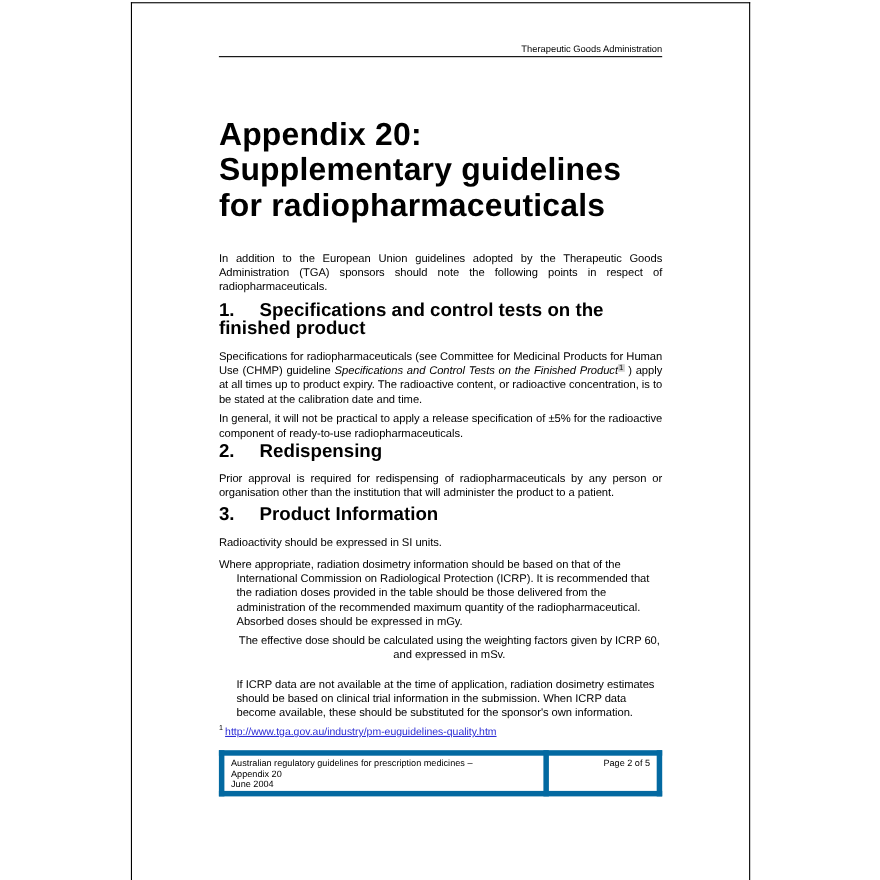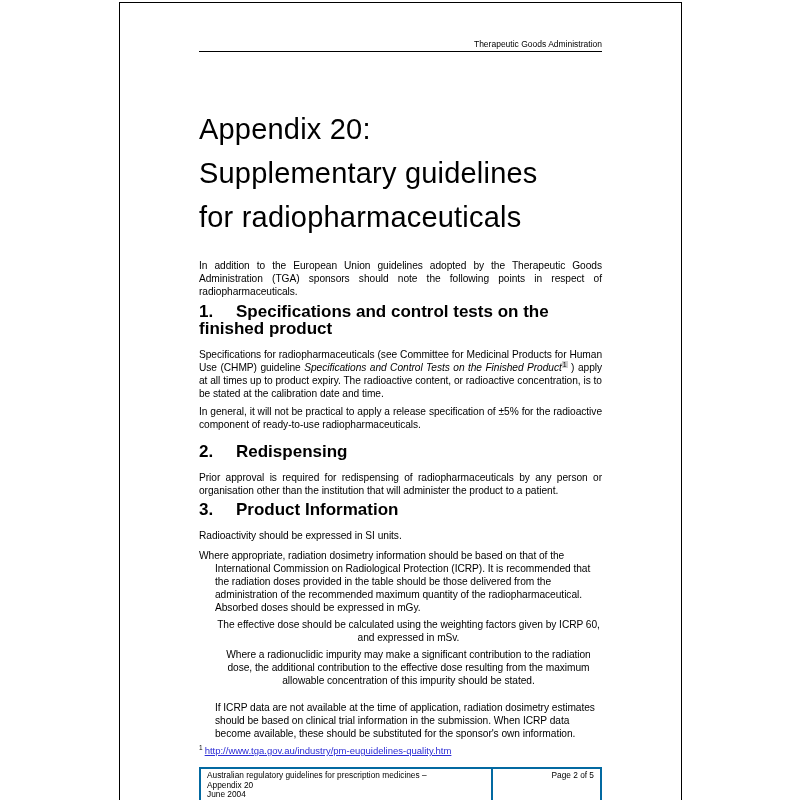--- a/index.html
+++ b/index.html
@@ -23,22 +23,22 @@
   .doc-header {
     margin-top: 36px;
     border-bottom: 1px solid #000000;
     padding-bottom: 1px;
     text-align: right;
     font-size: 8.5px; line-height: 11px;
   }
 
   .title {
     margin: 55px 0 0 0;
-    font-size: 29px; line-height: 44px;
-    font-weight: normal;
+    font-size: 29px; line-height: 32px;
+    font-weight: bold;
     white-space: pre-line;
     letter-spacing: 0.2px;
   }
 
   p.body {
     margin: 0; margin-top: 5px;
     font-size: 10.2px; line-height: 13px;
     letter-spacing: -0.05px;
   }
   p.jst { text-align: justify; }
@@ -47,21 +47,21 @@
   p.mt4 { margin-top: 4px; text-align: center; }
   p.mt2 { margin-top: 14px; }
   p.hang { padding-left: 16px; text-indent: -16px; }
   p.ind { padding-left: 16px; }
 
   h2.sec {
     margin: 0; margin-top: 5px;
     font-size: 17px; line-height: 17px;
     font-weight: bold;
   }
-  h2.mt2h { margin-top: 12px; }
+  h2.mt2h { margin-top: 0; }
   h2.mt4h { margin-top: 4px; }
   .sec .num { display: inline-block; width: 37px; }
 
   .fnref {
     font-size: 7px;
     background: #d0d0d0;
     padding: 0 1px;
     line-height: 0;
   }
 
@@ -69,21 +69,21 @@
   .fnmark { font-size: 6.5px; color: #000000; margin-right: 2px; }
   .link { color: #2b2bd5; text-decoration: underline; }
 
   table.footer {
     margin-top: 10px;
     width: 100%;
     border-collapse: collapse;
     table-layout: fixed;
   }
   table.footer td {
-    border: 2px solid #0369a1;
+    border: 5px solid #0369a1;
     font-size: 8.3px; line-height: 9.5px;
     padding: 2px 6px 1px 6px;
     vertical-align: top;
   }
   td.f-left { width: 278px; white-space: pre-line; }
   td.f-right { text-align: right; }
 </style>
 </head>
 <body>
 
@@ -92,41 +92,40 @@
     <div class="content">
 
       <div class="doc-header">
         <span>Therapeutic Goods Administration</span>
       </div>
 
       <h1 class="title">Appendix 20:
 Supplementary guidelines
 for radiopharmaceuticals</h1>
 
-      <p class="body jst" style="margin-top:20px">In addition to the European Union guidelines adopted by the Therapeutic Goods Administration (TGA) sponsors should note the following points in respect of radiopharmaceuticals.</p>
+      <p class="body jst" style="margin-top:26px">In addition to the European Union guidelines adopted by the Therapeutic Goods Administration (TGA) sponsors should note the following points in respect of radiopharmaceuticals.</p>
 
       <h2 class="sec"><span class="num">1.</span><span>Specifications and control tests on the finished product</span></h2>
 
       <p class="body jst mt11"><span>Specifications for radiopharmaceuticals (see Committee for Medicinal Products for Human Use (CHMP) guideline </span><i>Specifications and Control Tests on the Finished Product</i><sup class="fnref">1</sup><span> ) apply at all times up to product expiry. The radioactive content, or radioactive concentration, is to be stated at the calibration date and time.</span></p>
 
       <p class="body jst">In general, it will not be practical to apply a release specification of ±5% for the radioactive component of ready-to-use radiopharmaceuticals.</p>
 
       <h2 class="sec mt2h"><span class="num">2.</span><span>Redispensing</span></h2>
 
       <p class="body jst mt11">Prior approval is required for redispensing of radiopharmaceuticals by any person or organisation other than the institution that will administer the product to a patient.</p>
 
       <h2 class="sec mt4h"><span class="num">3.</span><span>Product Information</span></h2>
 
       <p class="body mt11">Radioactivity should be expressed in SI units.</p>
 
       <p class="body hang mt7">Where appropriate, radiation dosimetry information should be based on that of the International Commission on Radiological Protection (ICRP). It is recommended that the radiation doses provided in the table should be those delivered from the administration of the recommended maximum quantity of the radiopharmaceutical. Absorbed doses should be expressed in mGy.</p>
 
       <p class="body ind mt4">The effective dose should be calculated using the weighting factors given by ICRP 60, and expressed in mSv.</p>
 
-      <p class="body ind mt4">Where a radionuclidic impurity may make a significant contribution to the radiation dose, the additional contribution to the effective dose resulting from the maximum allowable concentration of this impurity should be stated.</p>
 
       <p class="body ind mt2">If ICRP data are not available at the time of application, radiation dosimetry estimates should be based on clinical trial information in the submission. When ICRP data become available, these should be substituted for the sponsor's own information.</p>
 
       <div class="footnote">
         <sup class="fnmark">1</sup><a class="link" href="#">http://www.tga.gov.au/industry/pm-euguidelines-quality.htm</a>
       </div>
 
       <table class="footer">
         <tbody>
             <tr>

